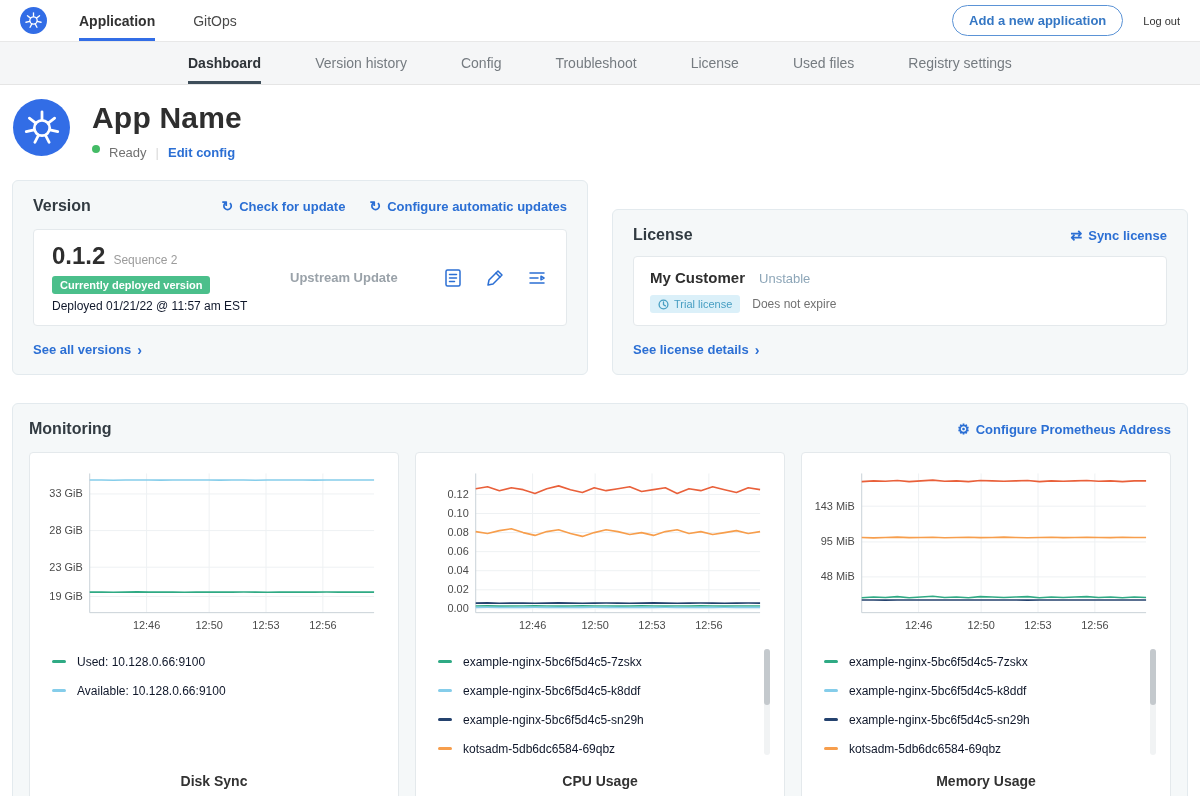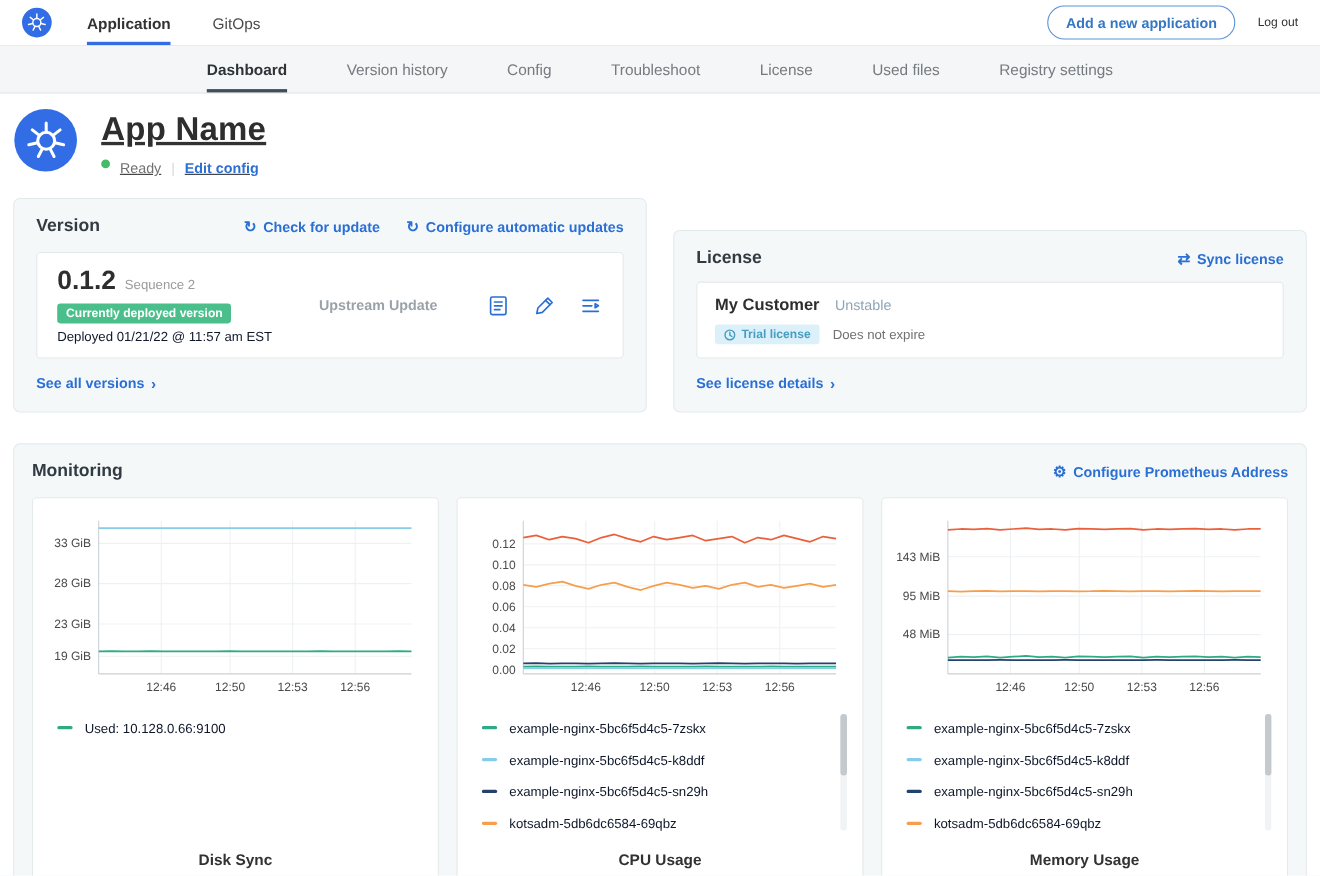--- a/index.html
+++ b/index.html
@@ -41,21 +41,21 @@
     display: flex; align-items: stretch; padding-left: 188px; gap: 54px;
   }
   .subnav-tab {
     display: flex; align-items: center; font-size: 14px; color: #757b80;
     border-bottom: 3px solid transparent; padding-top: 3px; cursor: pointer;
   }
   .subnav-tab.active { color: #2e3338; font-weight: bold; border-bottom-color: #3e4e5a; }
 
   
   .app-header { display: flex; gap: 22px; padding: 14px 0 0 13px; height: 93px; }
-  .app-title-block { padding-top: 2px; text-decoration: underline; }
+  .app-title-block { padding-top: 2px; }
   .app-name { font-size: 30px; font-weight: bold; color: #2e2e2e; letter-spacing: 0.2px; }
   .status-row { display: flex; align-items: flex-start; gap: 9px; margin-top: 10px; font-size: 13px; }
   .ready-dot { width: 8px; height: 8px; border-radius: 50%; background: #44bb66; }
   .status-text { color: #717171; }
   .status-divider { color: #d9d9d9; }
   .link { color: #2b6fd4; font-weight: bold; font-size: 13px; cursor: pointer; text-decoration: none; display: inline-flex; align-items: center; gap: 6px; }
   .link .glyph-icon { font-size: 14px; font-weight: bold; }
   .chevron { font-weight: bold; font-size: 14px; }
 
   
@@ -88,21 +88,21 @@
   .card-foot-link { margin-top: 14px; }
 
   .license-card { width: 576px; }
   .license-box { margin-top: 12px; padding: 12px 16px; }
   .license-row1 { display: flex; align-items: baseline; gap: 14px; }
   .customer-name { font-size: 15px; font-weight: bold; color: #2e2e2e; }
   .channel { font-size: 13px; color: #8da6b8; }
   .license-row2 { display: flex; align-items: center; gap: 12px; margin-top: 9px; }
   .trial-badge {
     display: inline-flex; align-items: center; gap: 5px; background: #dbf0f9;
-    color: #479ec2; font-size: 11px; font-weight: bold; padding: 3px 8px; border-radius: 3px;
+    color: #479ec2; font-size: 11px; font-weight: normal; padding: 3px 8px; border-radius: 3px;
   }
   .trial-badge svg { stroke: #479ec2; fill: none; stroke-width: 1.3; stroke-linecap: round; }
   .expiry { font-size: 12px; color: #717171; }
 
   
   .monitoring-card { margin-top: 28px; padding: 16px; }
   .charts { display: flex; gap: 16px; margin-top: 14px; }
   .chart-card {
     flex: 1; background: #fff; border: 1px solid #e4e9ec; border-radius: 4px;
     padding: 14px 10px 12px 10px; display: flex; flex-direction: column;
@@ -318,20 +318,24 @@
             <line x1="50" x2="336" y1="146" y2="146" class="axis"></line>
             <line x1="50" x2="50" y1="6" y2="146" class="axis"></line>
             <polyline points="50.0,12.6 61.9,12.6 73.8,12.8 85.8,12.6 97.7,12.6 109.6,12.6 121.5,12.7 133.4,12.6 145.3,12.6 157.3,12.6 169.2,12.6 181.1,12.7 193.0,12.6 204.9,12.6 216.8,12.8 228.8,12.6 240.7,12.6 252.6,12.6 264.5,12.6 276.4,12.7 288.3,12.6 300.3,12.6 312.2,12.6 324.1,12.6 336.0,12.6" class="series-line" stroke="#85cdea"></polyline>
             <polyline points="50.0,125.4 61.9,125.2 73.8,125.5 85.8,125.4 97.7,125.1 109.6,125.4 121.5,125.4 133.4,125.3 145.3,125.5 157.3,125.4 169.2,125.2 181.1,125.4 193.0,125.4 204.9,125.3 216.8,125.4 228.8,125.5 240.7,125.4 252.6,125.2 264.5,125.4 276.4,125.4 288.3,125.3 300.3,125.4 312.2,125.4 324.1,125.2 336.0,125.4" class="series-line" stroke="#2faa84"></polyline>
           </svg>
         <div class="legend">
           <div class="legend-rows">
               <div class="legend-row">
                 <span class="legend-swatch" style="background: rgb(47, 170, 132);"></span>
                 <span class="legend-label">Used: 10.128.0.66:9100</span>
+              </div>
+              <div class="legend-row">
+                <span class="legend-swatch" style="background: rgb(133, 205, 234);"></span>
+                <span class="legend-label">Available: 10.128.0.66:9100</span>
               </div>
             </div>
         </div>
         <div class="chart-title">Disk Sync</div>
       </div>
 
       <div class="chart-card">
         <svg class="chart" viewBox="0 0 350 170" preserveAspectRatio="xMidYMid meet">
             <line x1="50" x2="336" y1="142.16438356164383" y2="142.16438356164383" class="grid"></line>
             <text x="43" y="145.66438356164383" class="ytick">0.00</text>

